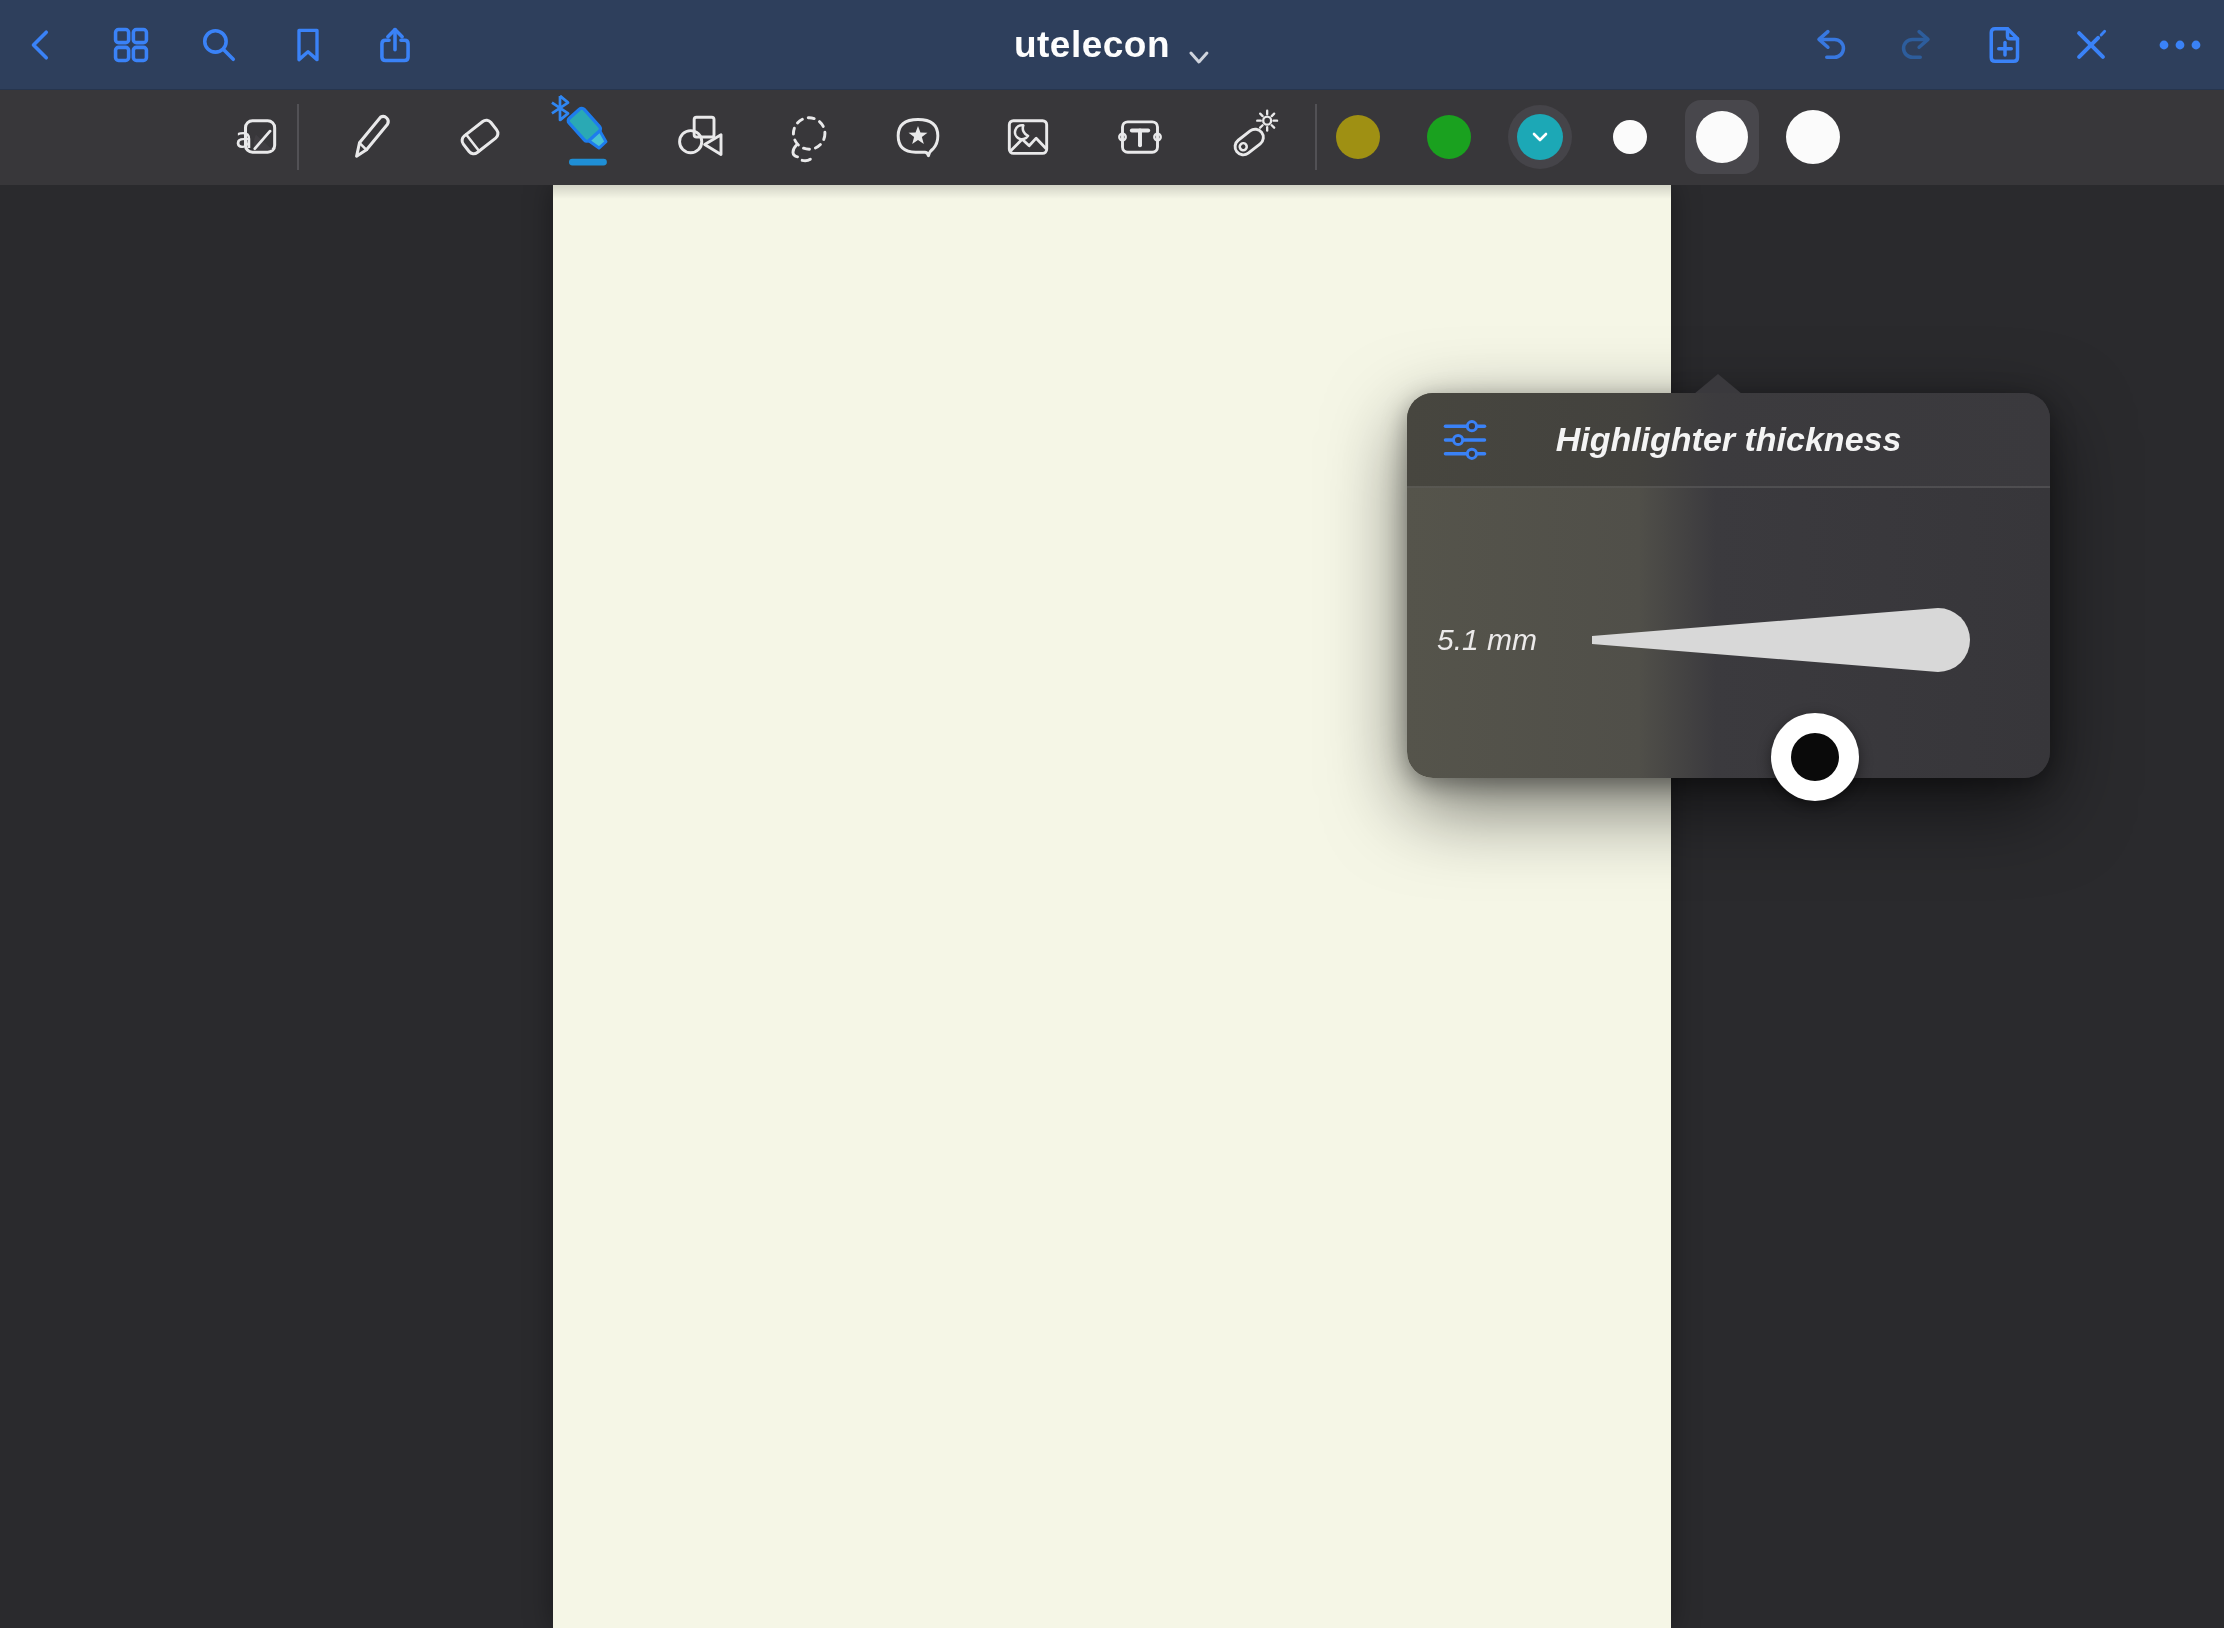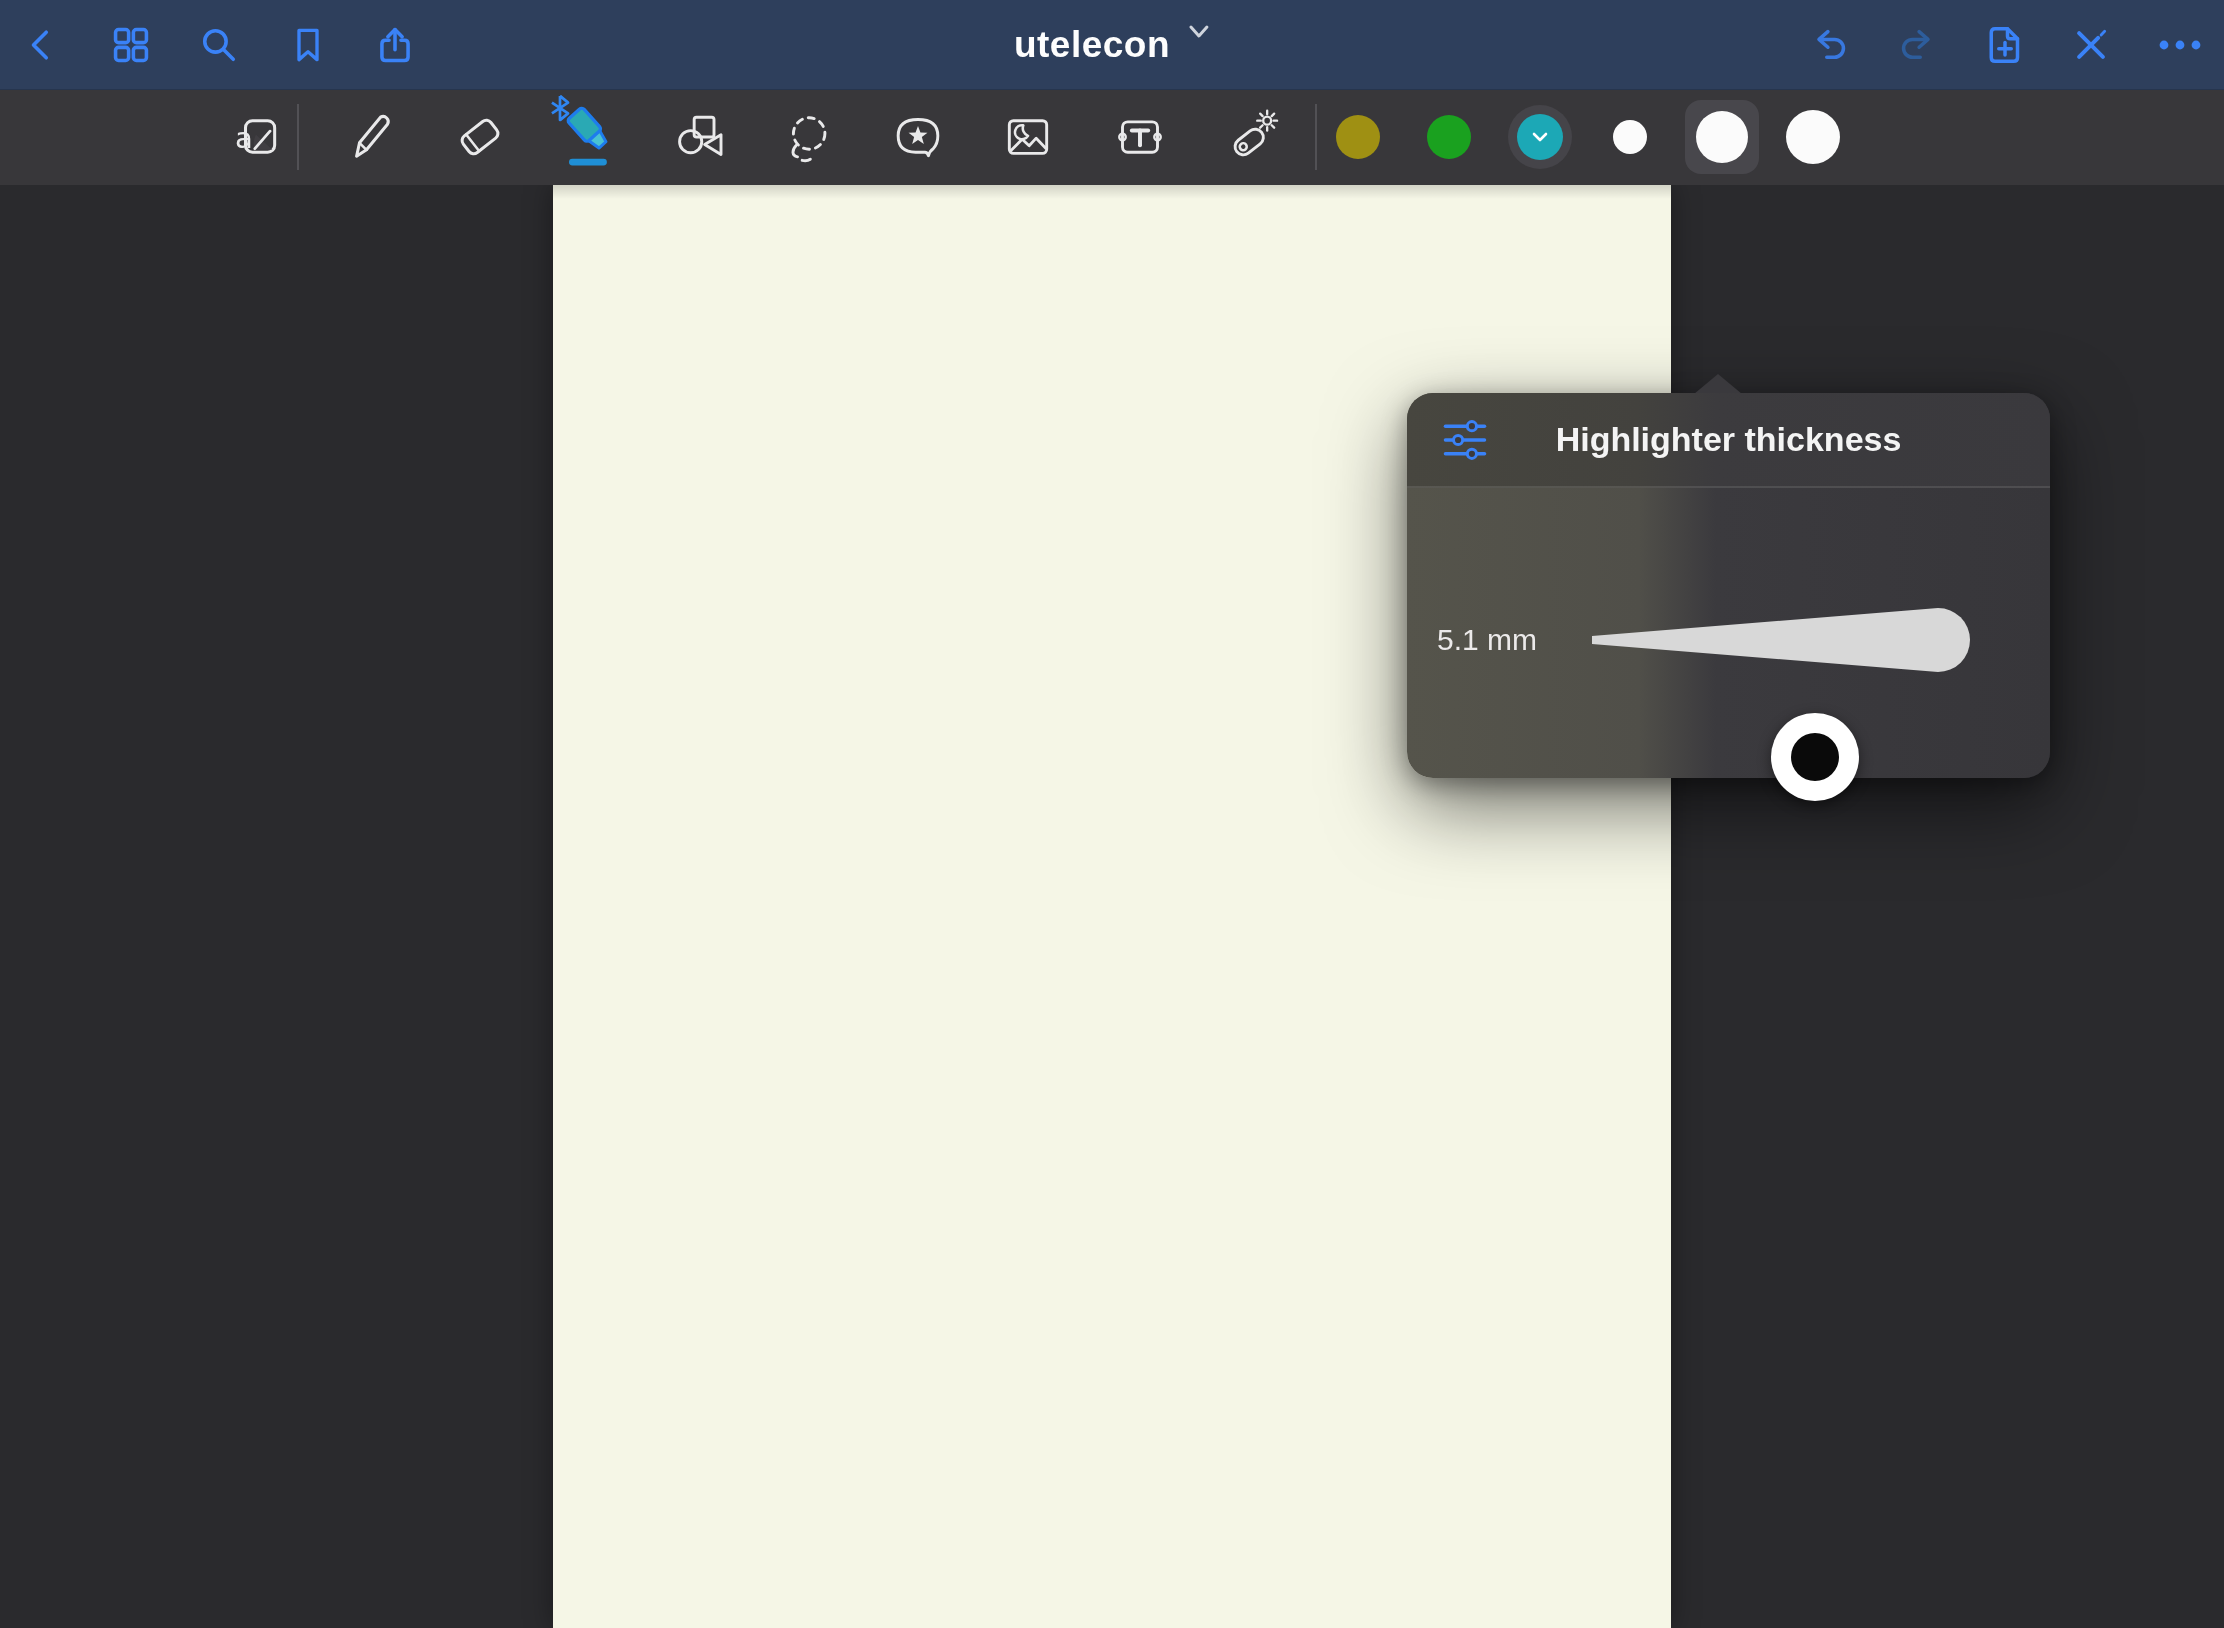--- a/index.html
+++ b/index.html
@@ -8,21 +8,21 @@
   .screen { position:relative; width:2224px; height:1628px; background:#2a2a2d; overflow:hidden; }
 
   
   .navbar { position:absolute; left:0; top:0; width:2224px; height:90px;
             background:#2e3f5c; border-bottom:1px solid #26354e; z-index:30; }
   .nav-btn { position:absolute; top:45px; transform:translate(-50%,-50%);
              width:56px; height:56px; display:flex; align-items:center; justify-content:center;
              background:none; border:none; cursor:pointer; }
   .nav-btn svg { display:block; }
   .nav-title-wrap { position:absolute; left:50%; top:45px; transform:translate(-50%,-50%);
-                    display:flex; align-items:flex-start; gap:18px; cursor:pointer; }
+                    display:flex; align-items:flex-end; gap:18px; cursor:pointer; }
   .nav-title { color:#fdfdfd; font-size:37px; font-weight:700; letter-spacing:.5px; }
 
   
   .toolbar { position:absolute; left:0; top:90px; width:2224px; height:95px;
              background:#38373a; z-index:25; }
   .tb-divider { position:absolute; top:14px; width:2px; height:66px; background:#525155; }
   .tool-btn { position:absolute; top:47px; transform:translate(-50%,-50%);
               width:58px; height:58px; display:flex; align-items:center; justify-content:center;
               background:none; border:none; cursor:pointer; }
   .tool-btn svg { display:block; }
@@ -44,21 +44,21 @@
   .stage { position:absolute; left:0; top:185px; width:2224px; height:1443px; background:#2a2a2d; }
   .canvas-page { position:absolute; left:553px; top:0; width:1118px; height:1443px;
                  background:#f5f6e6; box-shadow:0 0 26px rgba(0,0,0,.38); }
   .canvas-top-shade { position:absolute; left:0; top:0; width:100%; height:14px;
                       background:linear-gradient(180deg, rgba(0,0,0,.14), rgba(0,0,0,0)); }
 
   
   .popover { position:absolute; left:1407px; top:208px; width:643px; height:385px;
              border-radius:26px; z-index:40;
              background:linear-gradient(90deg,#55544b 0%,#504f49 36%,#3b3a3e 48%,#37363a 100%);
-             box-shadow:0 28px 80px rgba(0,0,0,.55), 0 6px 24px rgba(0,0,0,.35); }
+             box-shadow:0 28px 80px rgba(0,0,0,.55), 0 6px 24px rgba(0,0,0,.35);font-style:italic; }
   .popover-arrow { position:absolute; left:287px; top:-19px; width:0; height:0;
                    border-left:24px solid transparent; border-right:24px solid transparent;
                    border-bottom:20px solid #3a393d; }
   .popover-header { position:absolute; left:0; top:0; width:100%; height:95px;
                     border-radius:26px 26px 0 0;
                     background:linear-gradient(90deg,#47463f 0%,#43423e 36%,#3c3b3e 48%,#3a393d 100%);
                     border-bottom:2px solid rgba(255,255,255,.10);
                     display:flex; align-items:center; }
   .popover-title { position:absolute; left:0; width:100%; text-align:center;
                    color:#f4f4f4; font-size:34px; font-weight:700; }

